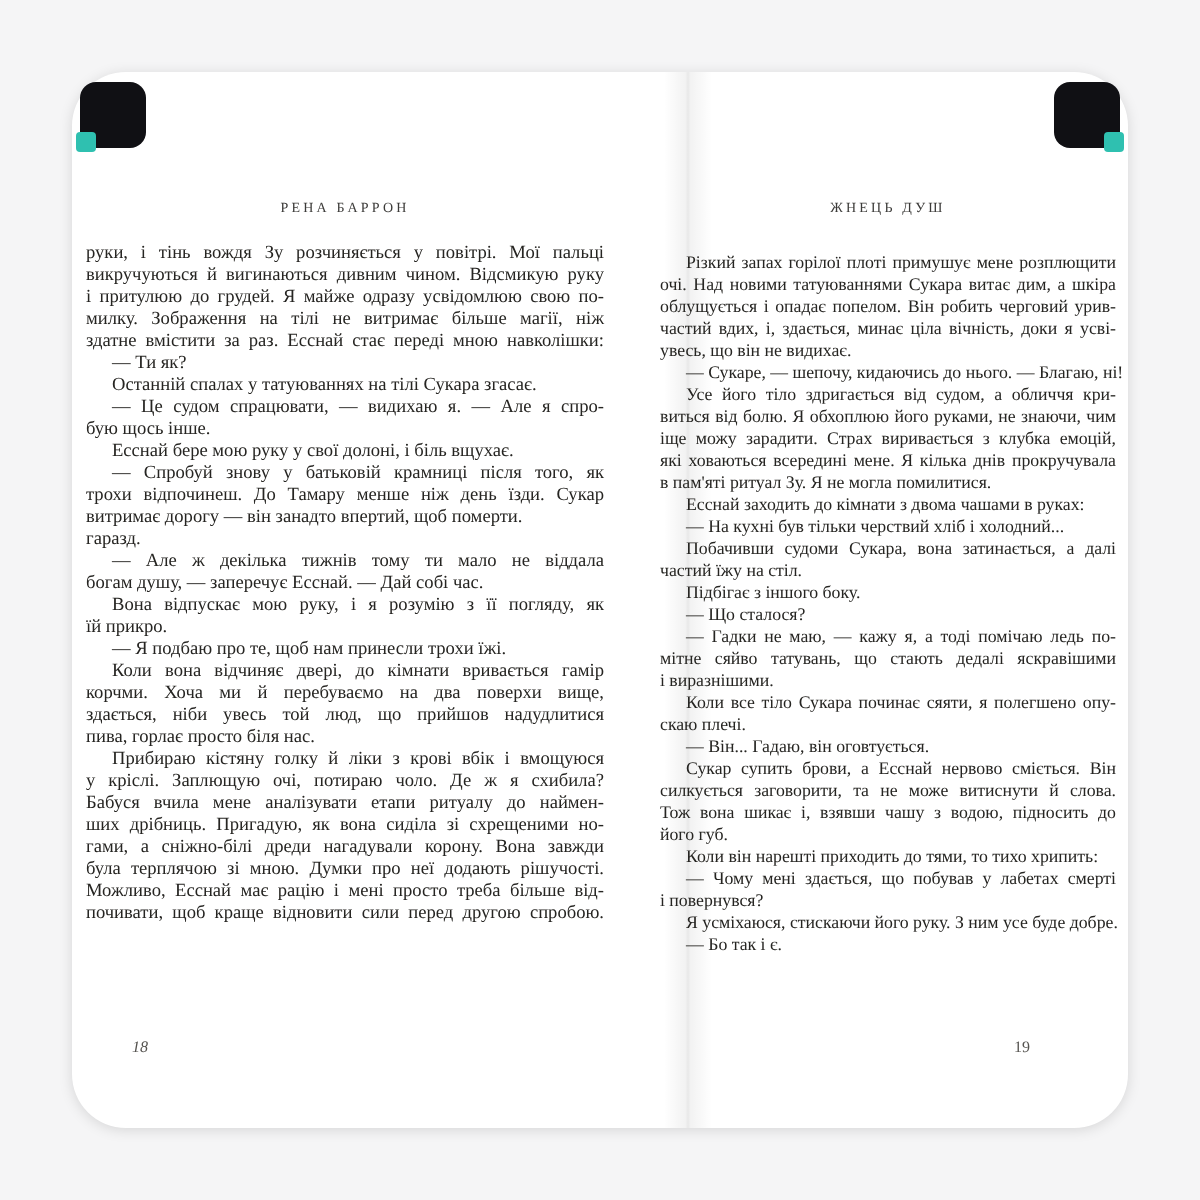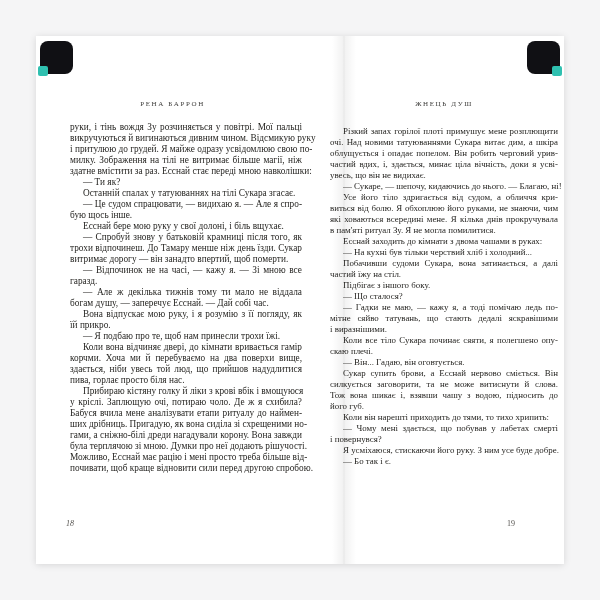--- a/index.html
+++ b/index.html
@@ -1,34 +1,34 @@
 <!DOCTYPE html>
 <html><head>
 <meta charset="utf-8">
 <style>
   html,body{margin:0;padding:0;}
   .screen{position:relative;width:600px;height:600px;background:#f5f5f6;overflow:hidden;
           font-family:"Liberation Serif","DejaVu Serif",serif;}
   .spread{position:absolute;left:36px;top:36px;width:528px;height:528px;background:#ffffff;
-          box-shadow:0 1px 7px rgba(0,0,0,.13);}
+          box-shadow:0 1px 7px rgba(0,0,0,.13);border-radius:27px;}
   .gutter{position:absolute;left:296px;top:0;width:24px;height:528px;pointer-events:none;
           background:linear-gradient(to right,rgba(0,0,0,0) 0%,rgba(0,0,0,.05) 45%,rgba(0,0,0,.09) 50%,rgba(0,0,0,.05) 55%,rgba(0,0,0,0) 100%);}
   .ornament{position:absolute;width:33px;height:33px;background:#101014;border-radius:8px;}
   .orn-left{left:4px;top:5px;}
   .orn-right{right:4px;top:5px;}
   .chip{position:absolute;width:10px;height:10px;background:#2fc0b0;border-radius:2px;bottom:-2px;}
   .orn-left .chip{left:-2px;}
   .orn-right .chip{right:-2px;}
   .page{position:absolute;top:0;height:528px;}
   .page-left{left:7px;width:259px;}
   .page-right{left:294px;width:228px;text-decoration:underline;}
   .running-head{position:absolute;top:64px;left:0;right:0;text-align:center;
                 font-size:7px;letter-spacing:1.6px;color:#3c3b39;}
   .body-text{position:absolute;left:0;right:0;color:#262522;}
-  .page-left .body-text{top:86px;font-size:9.3px;margin-left:27px;}
+  .page-left .body-text{top:86px;font-size:9.3px;}
   .page-right .body-text{top:90px;font-size:8.9px;}
   .line{height:11px;line-height:11px;white-space:nowrap;overflow:visible;}
   .line.indent{padding-left:13px;}
   .line.fill{text-align:justify;text-align-last:justify;}
   .folio{position:absolute;top:483px;font-size:8px;color:#55534f;}
   .page-left .folio{left:23px;font-style:italic;}
   .page-right .folio{right:43px;}
 </style>
 </head>
 <body>
@@ -54,21 +54,20 @@
           <div class="line fill">милку. Зображення на тілі не витримає більше магії, ніж</div>
           <div class="line fill">здатне вмістити за раз. Есснай стає переді мною навколішки:</div>
           <div class="line indent">— Ти як?</div>
           <div class="line indent">Останній спалах у татуюваннях на тілі Сукара згасає.</div>
           <div class="line indent fill">— Це судом спрацювати, — видихаю я. — Але я спро-</div>
           <div class="line">бую щось інше.</div>
           <div class="line indent">Есснай бере мою руку у свої долоні, і біль вщухає.</div>
           <div class="line indent fill">— Спробуй знову у батьковій крамниці після того, як</div>
           <div class="line fill">трохи відпочинеш. До Тамару менше ніж день їзди. Сукар</div>
           <div class="line">витримає дорогу — він занадто впертий, щоб померти.</div>
-          <div class="line indent fill">— Відпочинок не на часі, — кажу я. — Зі мною все</div>
           <div class="line">гаразд.</div>
           <div class="line indent fill">— Але ж декілька тижнів тому ти мало не віддала</div>
           <div class="line">богам душу, — заперечує Есснай. — Дай собі час.</div>
           <div class="line indent fill">Вона відпускає мою руку, і я розумію з її погляду, як</div>
           <div class="line">їй прикро.</div>
           <div class="line indent">— Я подбаю про те, щоб нам принесли трохи їжі.</div>
           <div class="line indent fill">Коли вона відчиняє двері, до кімнати вривається гамір</div>
           <div class="line fill">корчми. Хоча ми й перебуваємо на два поверхи вище,</div>
           <div class="line fill">здається, ніби увесь той люд, що прийшов надудлитися</div>
           <div class="line">пива, горлає просто біля нас.</div>
@@ -88,20 +87,21 @@
       <div class="running-head">ЖНЕЦЬ ДУШ</div>
       <div class="body-text">
           <div class="line indent fill">Різкий запах горілої плоті примушує мене розплющити</div>
           <div class="line fill">очі. Над новими татуюваннями Сукара витає дим, а шкіра</div>
           <div class="line fill">облущується і опадає попелом. Він робить черговий урив-</div>
           <div class="line fill">частий вдих, і, здається, минає ціла вічність, доки я усві-</div>
           <div class="line">увесь, що він не видихає.</div>
           <div class="line indent fill">— Сукаре, — шепочу, кидаючись до нього. — Благаю, ні!</div>
           <div class="line indent fill">Усе його тіло здригається від судом, а обличчя кри-</div>
           <div class="line fill">виться від болю. Я обхоплюю його руками, не знаючи, чим</div>
+          <div class="line fill">іще можу зарадити. Страх виривається з клубка емоцій,</div>
           <div class="line fill">які ховаються всередині мене. Я кілька днів прокручувала</div>
           <div class="line">в пам'яті ритуал Зу. Я не могла помилитися.</div>
           <div class="line indent">Есснай заходить до кімнати з двома чашами в руках:</div>
           <div class="line indent">— На кухні був тільки черствий хліб і холодний...</div>
           <div class="line indent fill">Побачивши судоми Сукара, вона затинається, а далі</div>
           <div class="line">частий їжу на стіл.</div>
           <div class="line indent">Підбігає з іншого боку.</div>
           <div class="line indent">— Що сталося?</div>
           <div class="line indent fill">— Гадки не маю, — кажу я, а тоді помічаю ледь по-</div>
           <div class="line fill">мітне сяйво татувань, що стають дедалі яскравішими</div>

